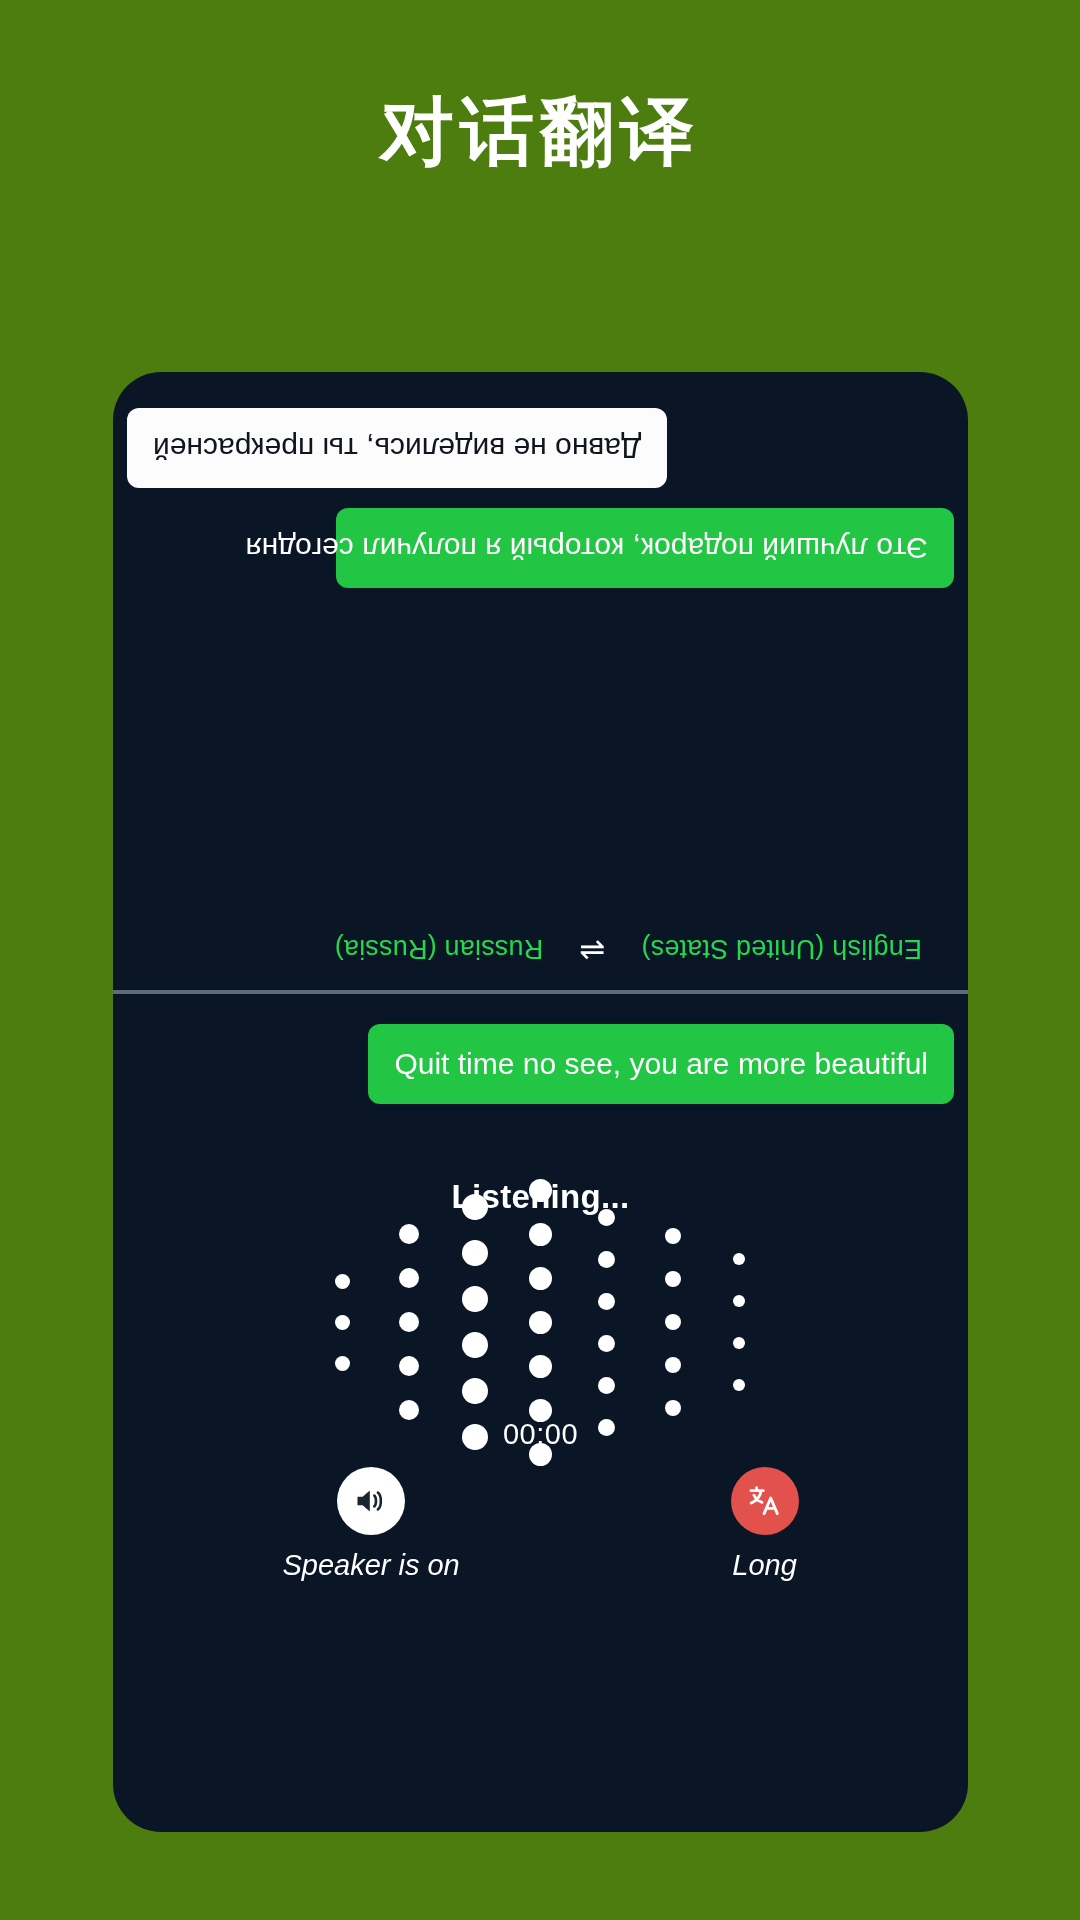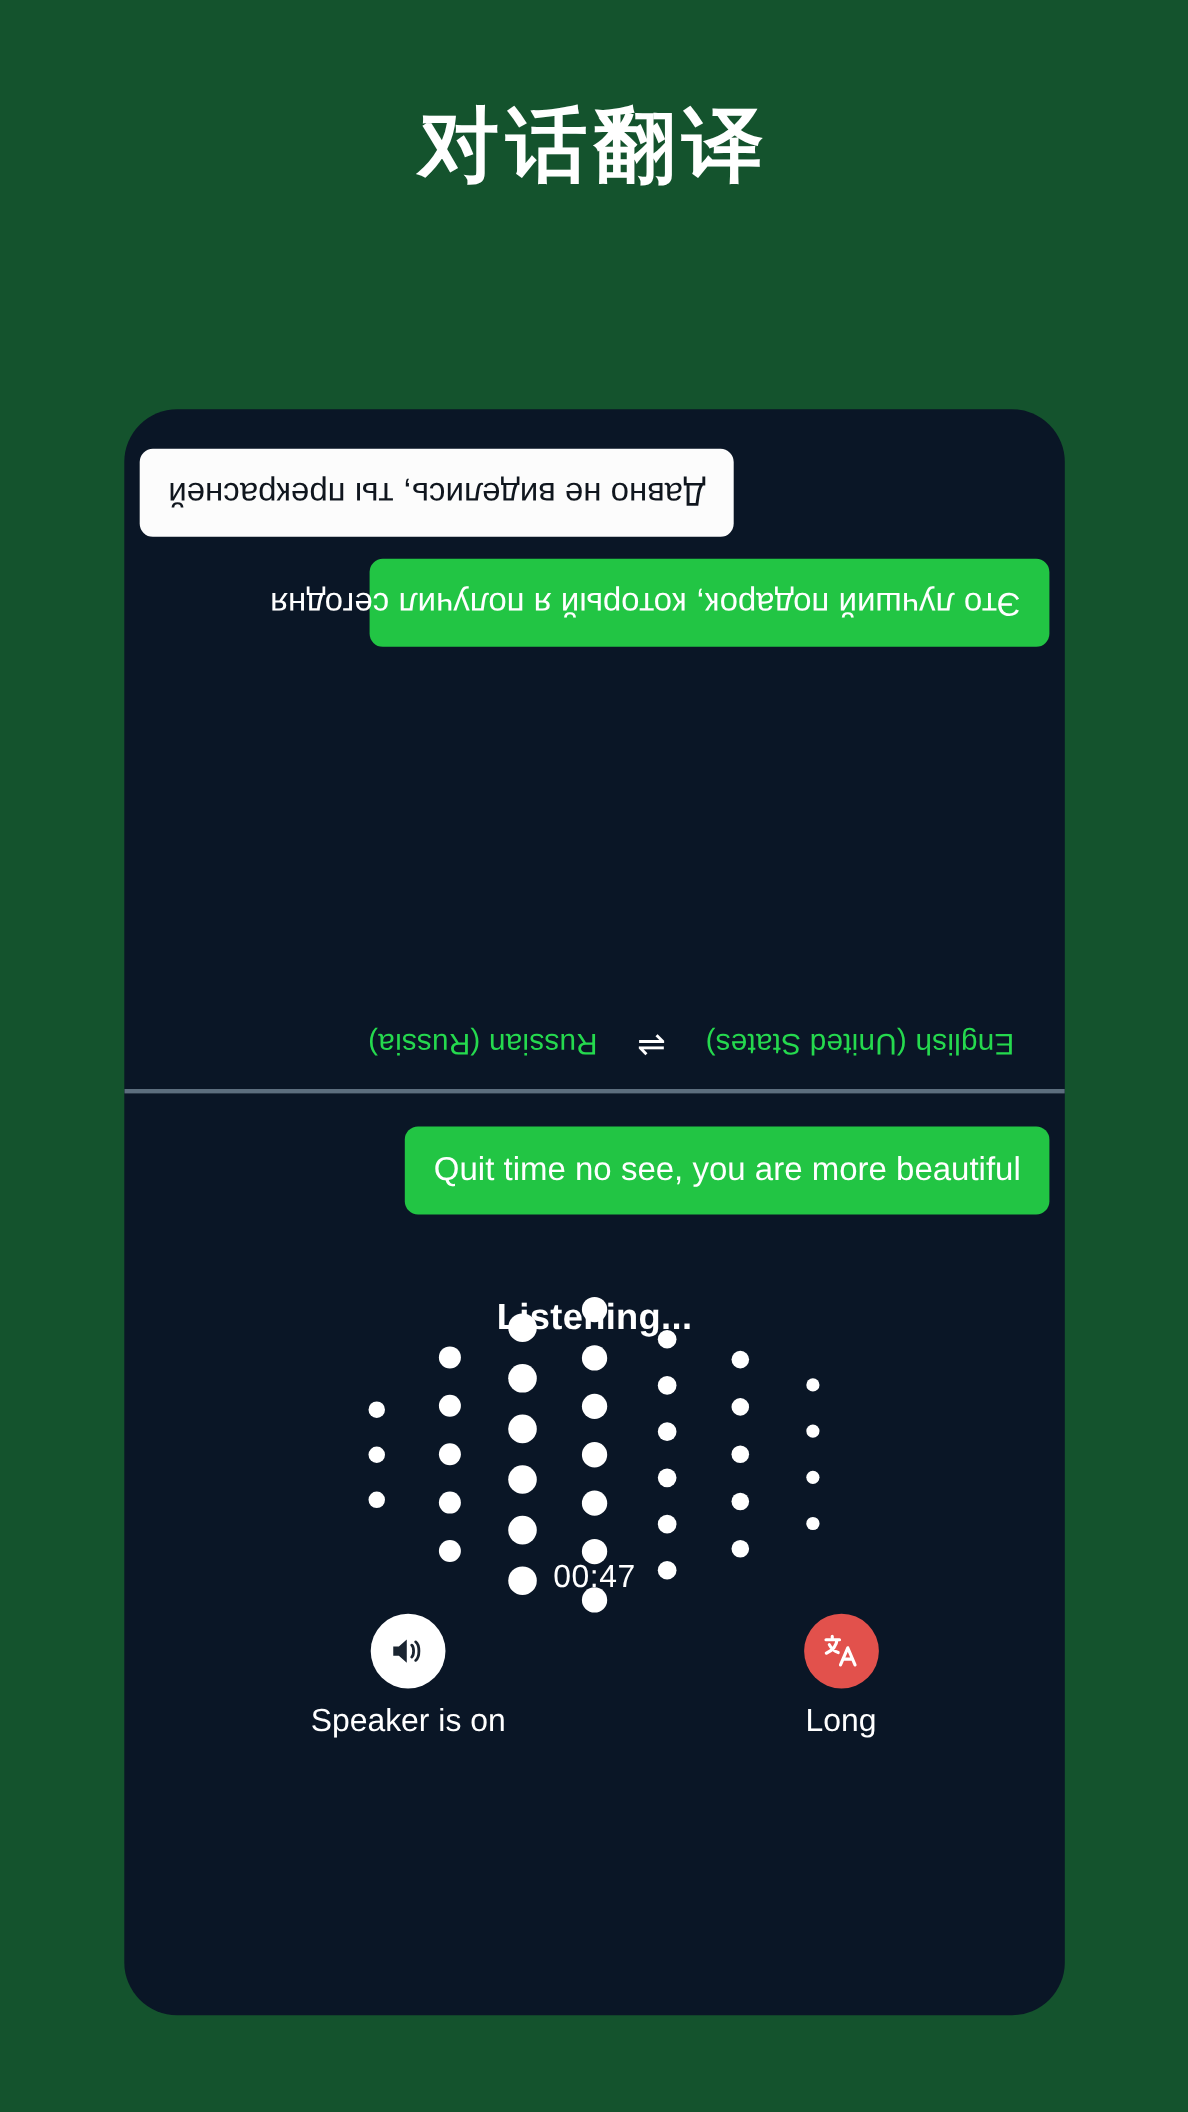--- a/index.html
+++ b/index.html
@@ -5,21 +5,21 @@
   * { margin:0; padding:0; box-sizing:border-box; }
   html, body {
     width:1080px; height:1920px;
     background:#1ECA4B;
     font-family:"Liberation Sans", sans-serif;
     overflow:hidden;
   }
   #app {
     position:relative;
     width:1080px; height:1920px;
-    background:#14532d;
+    background:#4d7c0f;
   }
 
   
   .page-title {
     position:absolute;
     top:86px; left:0; right:0;
     text-align:center;
     color:#FFFFFF;
     font-size:74px;
     font-weight:bold;
@@ -150,20 +150,21 @@
     letter-spacing:0.5px;
   }
 
   
   .controls {
     margin-top:16px;
     display:flex;
     align-items:center;
     justify-content:space-around;
     padding:0 34px;
+    font-style:italic;
   }
   .ctl {
     display:flex;
     flex-direction:column;
     align-items:center;
     gap:14px;
     cursor:pointer;
   }
   .ctl-circle {
     width:68px; height:68px;
@@ -263,21 +264,21 @@
             <div class="vdot" style="width: 16px; height: 16px; background: rgb(255, 255, 255);"></div>
           </div>
           <div class="vcol" style="gap: 30px;">
             <div class="vdot" style="width: 12px; height: 12px; background: rgb(255, 255, 255);"></div>
             <div class="vdot" style="width: 12px; height: 12px; background: rgb(255, 255, 255);"></div>
             <div class="vdot" style="width: 12px; height: 12px; background: rgb(255, 255, 255);"></div>
             <div class="vdot" style="width: 12px; height: 12px; background: rgb(255, 255, 255);"></div>
           </div>
         </div>
 
-      <div class="timer">00:47</div>
+      <div class="timer">00:00</div>
 
       <div class="controls">
 
         <div class="ctl">
           <div class="ctl-circle white">
             <svg width="36" height="36" viewBox="0 0 24 24">
               <path d="M3 9.2h3.4L11.2 5v14L6.4 14.8H3z" fill="#1A2430"></path>
               <path d="M14.2 8.4c1.5 1.1 1.5 6.1 0 7.2" stroke="#1A2430" stroke-width="1.7" fill="none" stroke-linecap="round"></path>
               <path d="M16.6 6.4c2.6 1.8 2.6 9.4 0 11.2" stroke="#1A2430" stroke-width="1.7" fill="none" stroke-linecap="round"></path>
             </svg>

